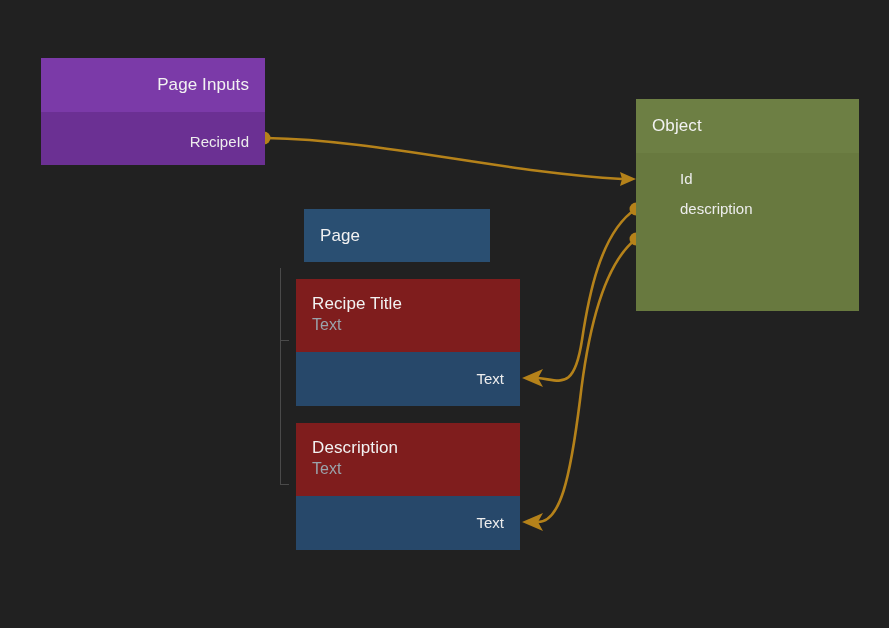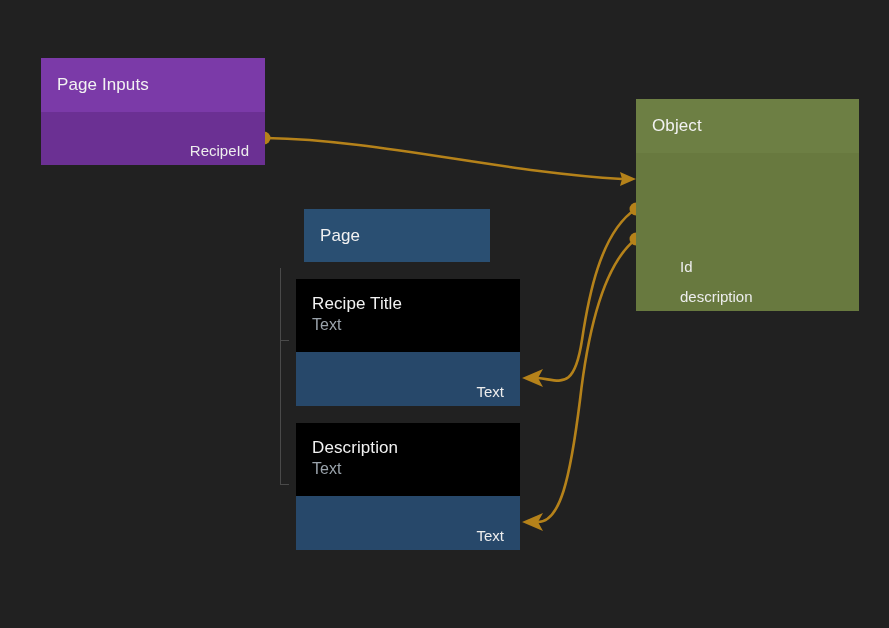--- a/index.html
+++ b/index.html
@@ -42,21 +42,20 @@
     color: #9aa3ab;
     line-height: 1.3;
     margin-top: 1px;
   }
   .node-body {
     box-sizing: border-box;
     position: relative;
     flex: 1 1 auto;
     display: flex;
     flex-direction: column;
-    justify-content: flex-end;
   }
   .port-row {
     position: relative;
     display: flex;
     align-items: center;
     font-size: 15px;
     color: #ededed;
     height: 30px;
     padding: 0 16px;
     white-space: nowrap;
@@ -70,21 +69,21 @@
 
   
   .node-inputs .node-header { background: #7b3aa8; }
   .node-inputs .node-body   { background: #6b3093; }
 
   .node-object .node-header { background: #6d7f44; }
   .node-object .node-body   { background: #68793f; padding-left: 28px; }
 
   .node-page   .node-header { background: #2a4f72; }
 
-  .node-field  .node-header { background: #000000; }
+  .node-field  .node-header { background: #7f1d1d; }
   .node-field  .node-body   { background: #27486a; }
 
   
   .tree-line {
     position: absolute;
     background: #4a4a4a;
   }
 
   
   #edges {
@@ -126,21 +125,21 @@
 
     <circle class="edge-dot" cx="636" cy="209" r="6.5"></circle>
     <circle class="edge-dot" cx="636" cy="239" r="6.5"></circle>
   </svg>
 
   <div class="tree-line" style="left:280px; top:268px; width:1px; height:217px;"></div>
   <div class="tree-line" style="left:280px; top:340px; width:9px; height:1px;"></div>
   <div class="tree-line" style="left:280px; top:484px; width:9px; height:1px;"></div>
 
   <div class="node node-inputs" style="left:41px; top:58px; width:224px; height:107px;">
-    <div class="node-header" style="height:54px;">
+    <div class="node-header" style="height:54px;align-items:flex-end;">
       <div class="node-title">Page Inputs</div>
     </div>
     <div class="node-body">
       <div class="port-row right" style="margin-top:14px;">
         <span>RecipeId</span>
       </div>
     </div>
   </div>
 
   <div class="node node-object" style="left:636px; top:99px; width:223px; height:212px;">

